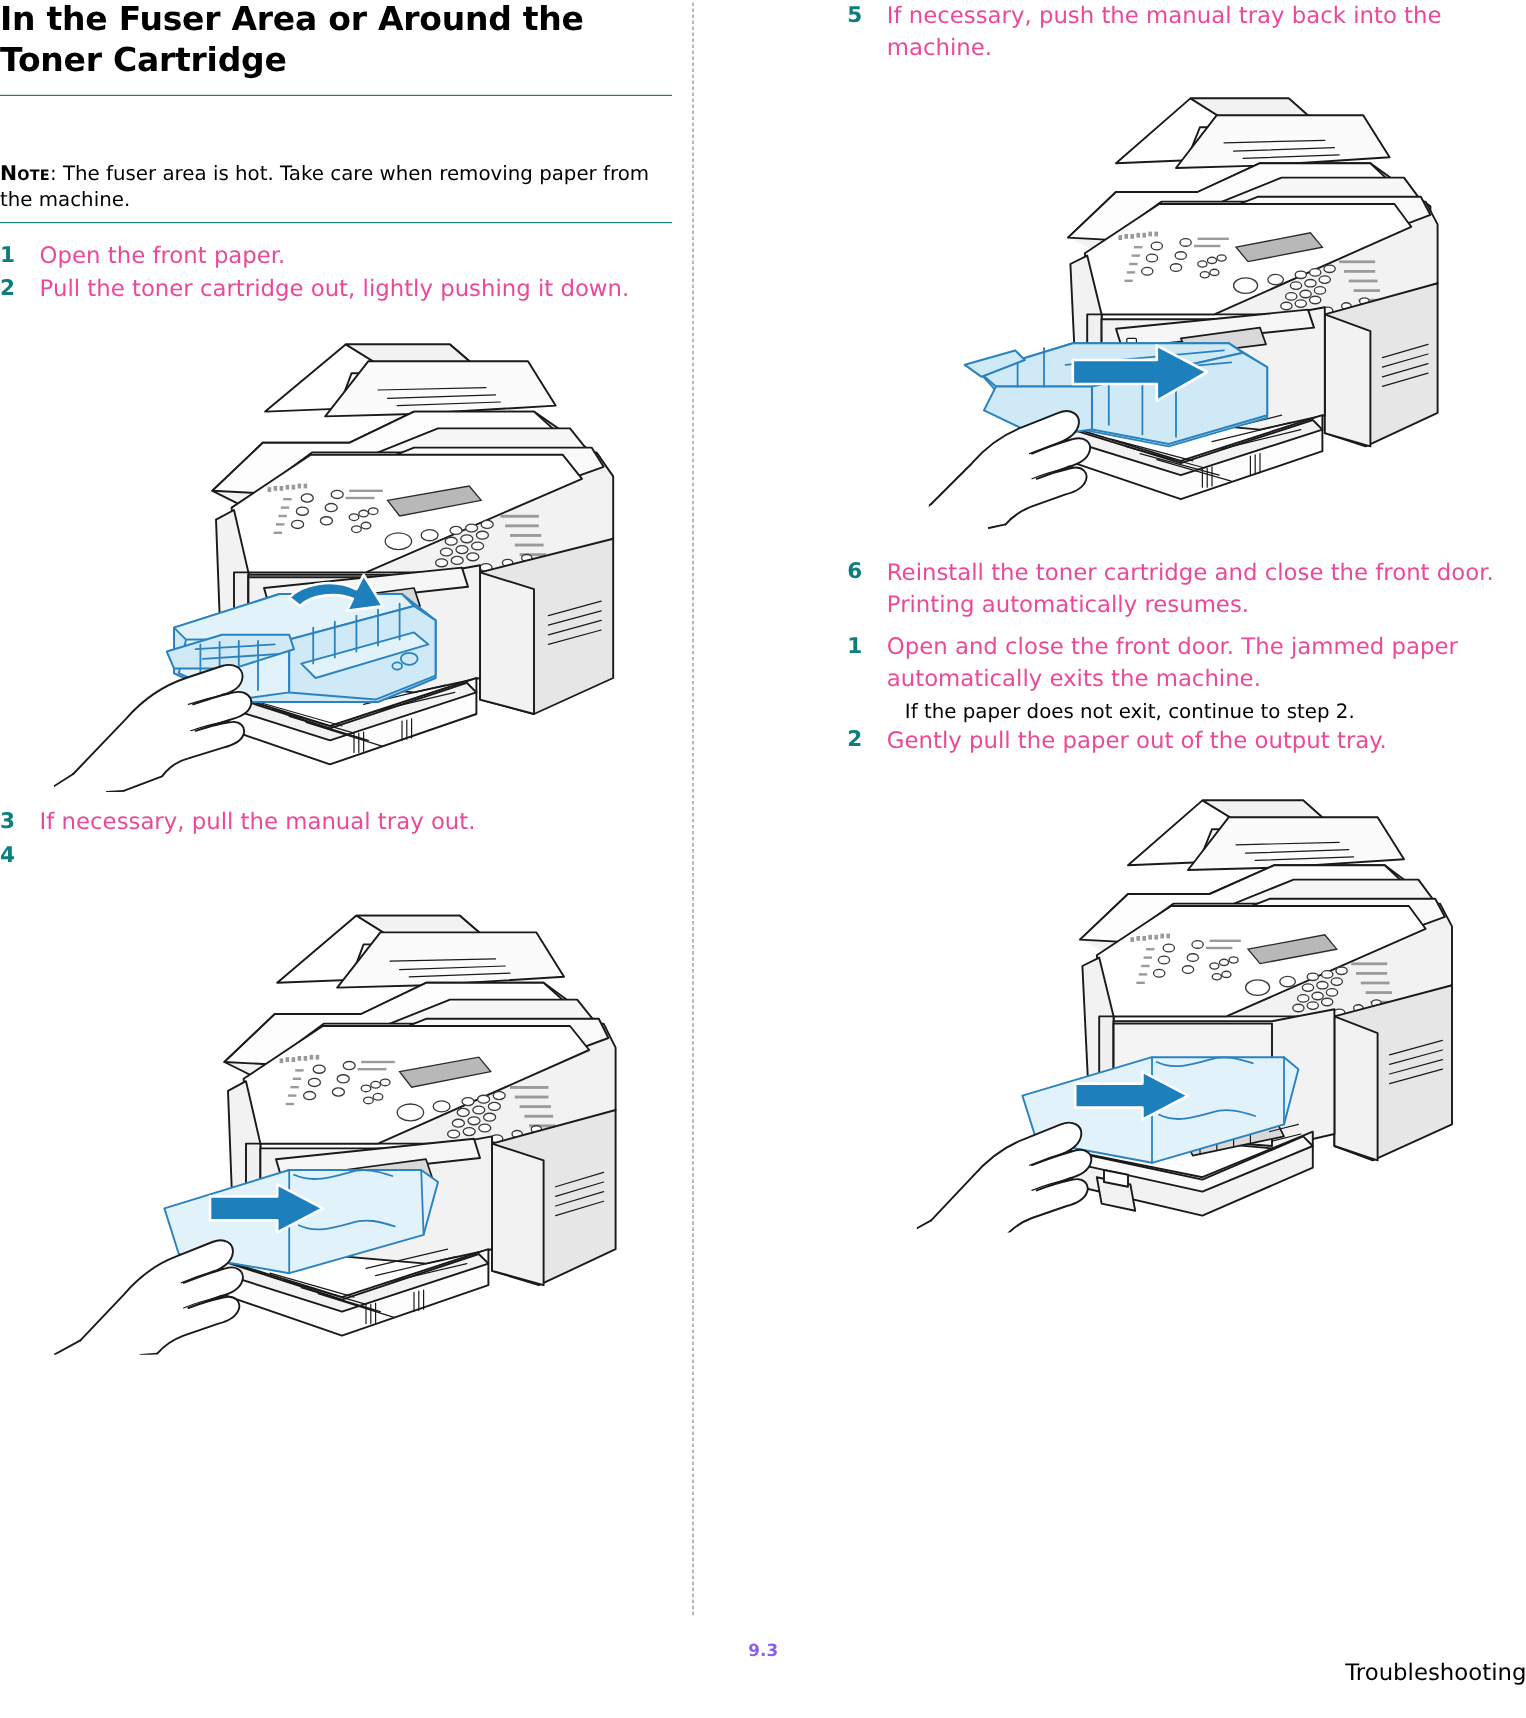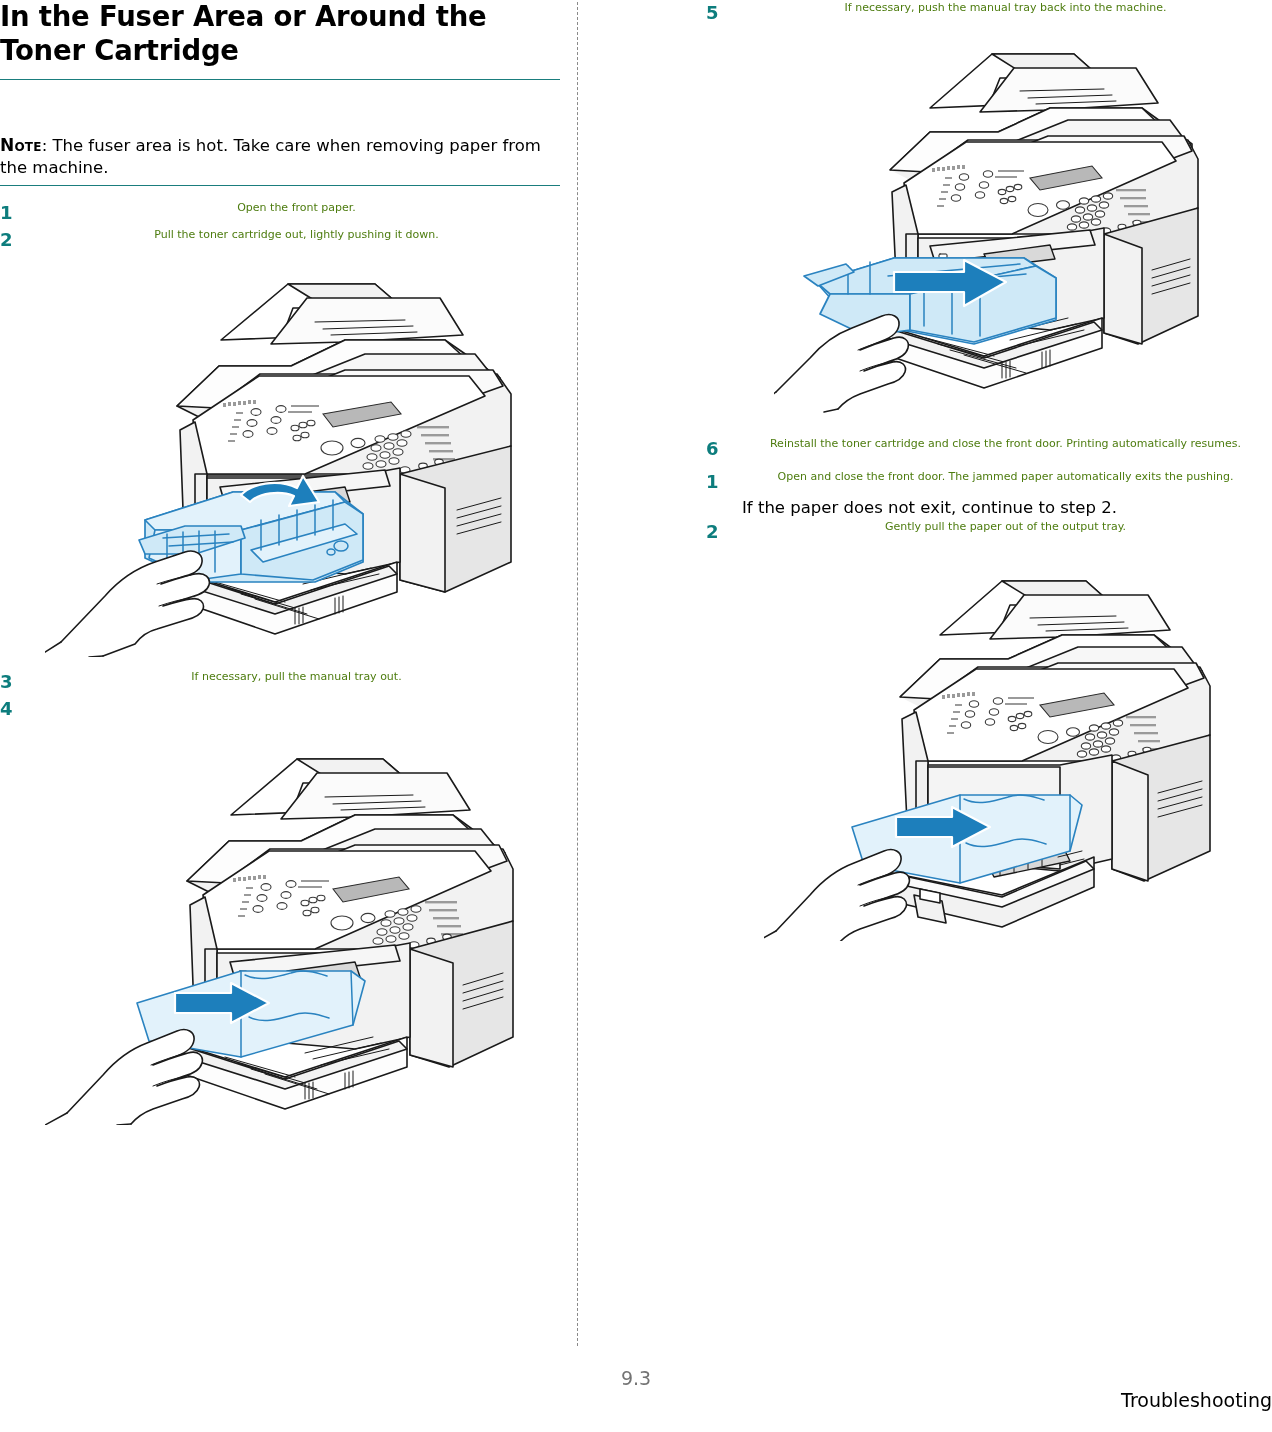--- a/index.html
+++ b/index.html
@@ -70,48 +70,48 @@
   .step-num {
     color: #0d7d7d;
     font-weight: bold;
     font-size: 18px;
     width: 33px;
     flex: 0 0 33px;
     line-height: 1.42;
     text-align: left;
   }
   .step-body {
-    font-size: 11px;
+    font-size: 19px;
     line-height: 1.42;
     flex: 1 1 auto;
-    color: #4d7c0f;
-    text-align: center;
+    color: #ec4899;
   }
   .step-cont {
     font-size: 16.5px;
     line-height: 1.42;
-    margin-left: 36px;
+    margin-left: 48px;
     color: #000;
   }
 
   
   .figure { display: block; margin: 0 auto; }
   .fig-wrap { width: 100%; display: flex; justify-content: center; }
 
   
   .footer {
     position: absolute;
     left: 0; top: 1368px;
     width: 1272px;
     text-align: center;
   }
   .footer .pageno {
-    font-size: 19px;
+    font-size: 14px;
     line-height: 1.15;
-    color: #737373;
+    color: #8b5cf6;
+    font-weight: bold;
   }
   .footer .chapter {
     font-size: 19px;
     line-height: 1.15;
     color: #000;
     text-align: right;
   }
 
   
   svg .ln   { fill: none; stroke: #1a1a1a; stroke-width: 1.5; stroke-linejoin: round; stroke-linecap: round; }
@@ -577,21 +577,21 @@
       <div class="step">
         <div class="step-num">6</div>
         <div class="step-body">Reinstall the toner cartridge and close the front door. Printing automatically resumes.</div>
       </div>
     </div>
 
 
     <div class="steps" style="margin-top:8px;">
       <div class="step">
         <div class="step-num">1</div>
-        <div class="step-body">Open and close the front door. The jammed paper automatically exits the pushing.</div>
+        <div class="step-body">Open and close the front door. The jammed paper automatically exits the machine.</div>
       </div>
       <div class="step-cont"> If the paper does not exit, continue to step 2.</div>
       <div class="step">
         <div class="step-num">2</div>
         <div class="step-body">Gently pull the paper out of the output tray.</div>
       </div>
     </div>
 
     <div class="fig-wrap" style="margin-top:26px;">
       <svg class="figure" width="450" height="370" viewBox="0 0 450 370" aria-hidden="true">

